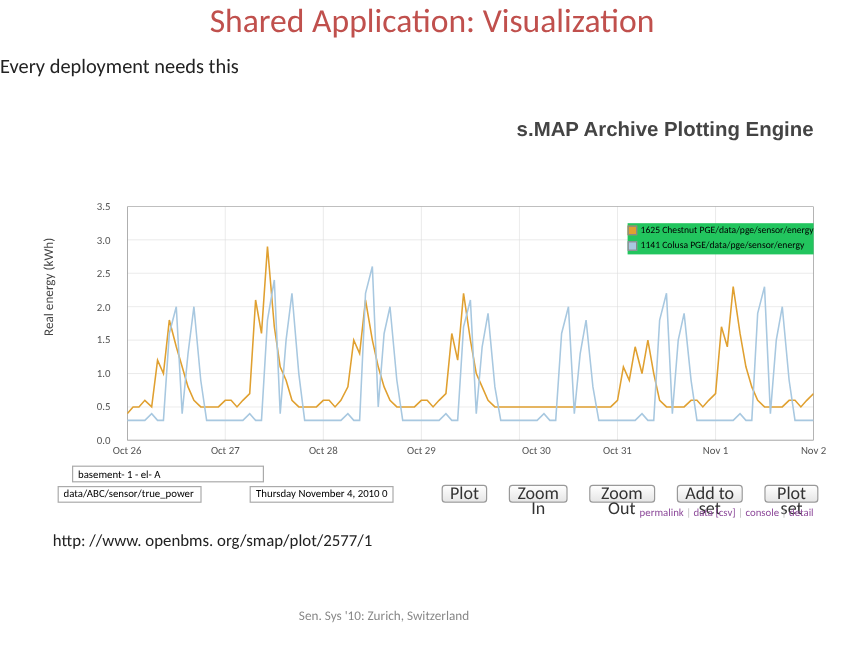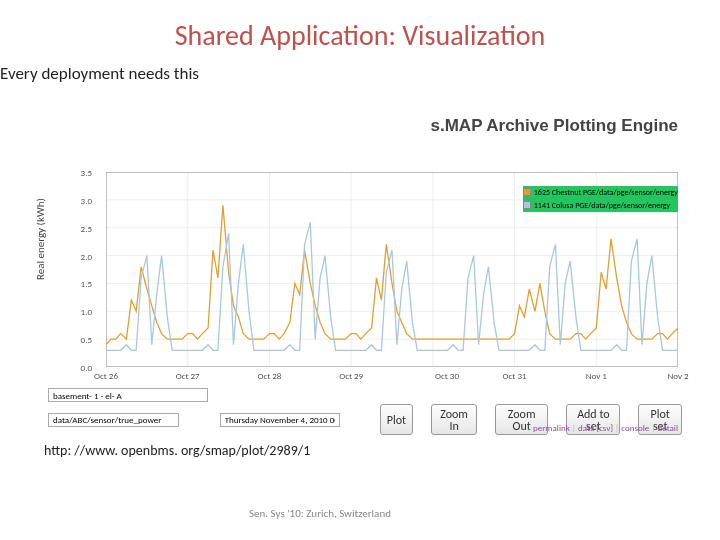--- a/index.html
+++ b/index.html
@@ -8,21 +8,20 @@
     height: 540px;
     background: #fff;
     font-family: Calibri, Arial, sans-serif;
     position: relative;
     overflow: hidden;
   }
   .slide-title {
     font-size: 28px;
     color: #c0504d;
     text-align: center;
-    padding-top: 18px;
     font-weight: 400;
   }
   .subtitle {
     font-size: 17px;
     color: #222;
     padding-top: 10px;
   }
   .app-title {
     font-size: 17px;
     font-weight: 700;
@@ -79,21 +78,21 @@
     font-size: 8px;
     line-height: 12px;
     background: #22c55e;
   }
   .legend-row { display: flex; align-items: center; gap: 3px; margin-bottom:1px;}
   .legend-swatch {
     width: 8px; height: 8px; border:1px solid #888; display:inline-block;
   }
   .controls-row1 {
     position: absolute;
-    left: 48px;
+    left: 60px;
     top: 388px;
     display: flex;
     gap: 2px;
     font-size: 9px;
     justify-content: flex-end;
   }
   .controls-row2 {
     position: absolute;
     left: 48px;
     top: 404px;
@@ -110,23 +109,23 @@
     font-size: 9px;
     font-family: Calibri, Arial, sans-serif;
     height: 14px;
     line-height: 12px;
   }
   .btn {
     border: 1px solid #999;
     background: linear-gradient(#fefefe,#e6e6e6);
     border-radius: 3px;
     padding: 1px 6px;
-    font-size: 12px;
+    font-size: 15px;
     font-family: Calibri, Arial, sans-serif;
-    height: 31px;
+    height: 15px;
     line-height: 12px;
     color: #333;
   }
   .crumbs {
     position: absolute;
     right: 42px;
     top: 422px;
     font-size: 9px;
     color: #bbb;
   }
@@ -226,14 +225,14 @@
 <div class="crumbs">
   <a href="#">permalink</a>
   <span>  |  </span>
   <a href="#">data [csv]</a>
   <span>  |  </span>
   <a href="#">console</a>
   <span>  |  </span>
   <a href="#">detail</a>
 </div>
 
-<div class="url-line">http: //www. openbms. org/smap/plot/2989/1</div>
+<div class="url-line">http: //www. openbms. org/smap/plot/2577/1</div>
 <div class="footer">Sen. Sys '10: Zurich, Switzerland</div>
 
 </body></html>

